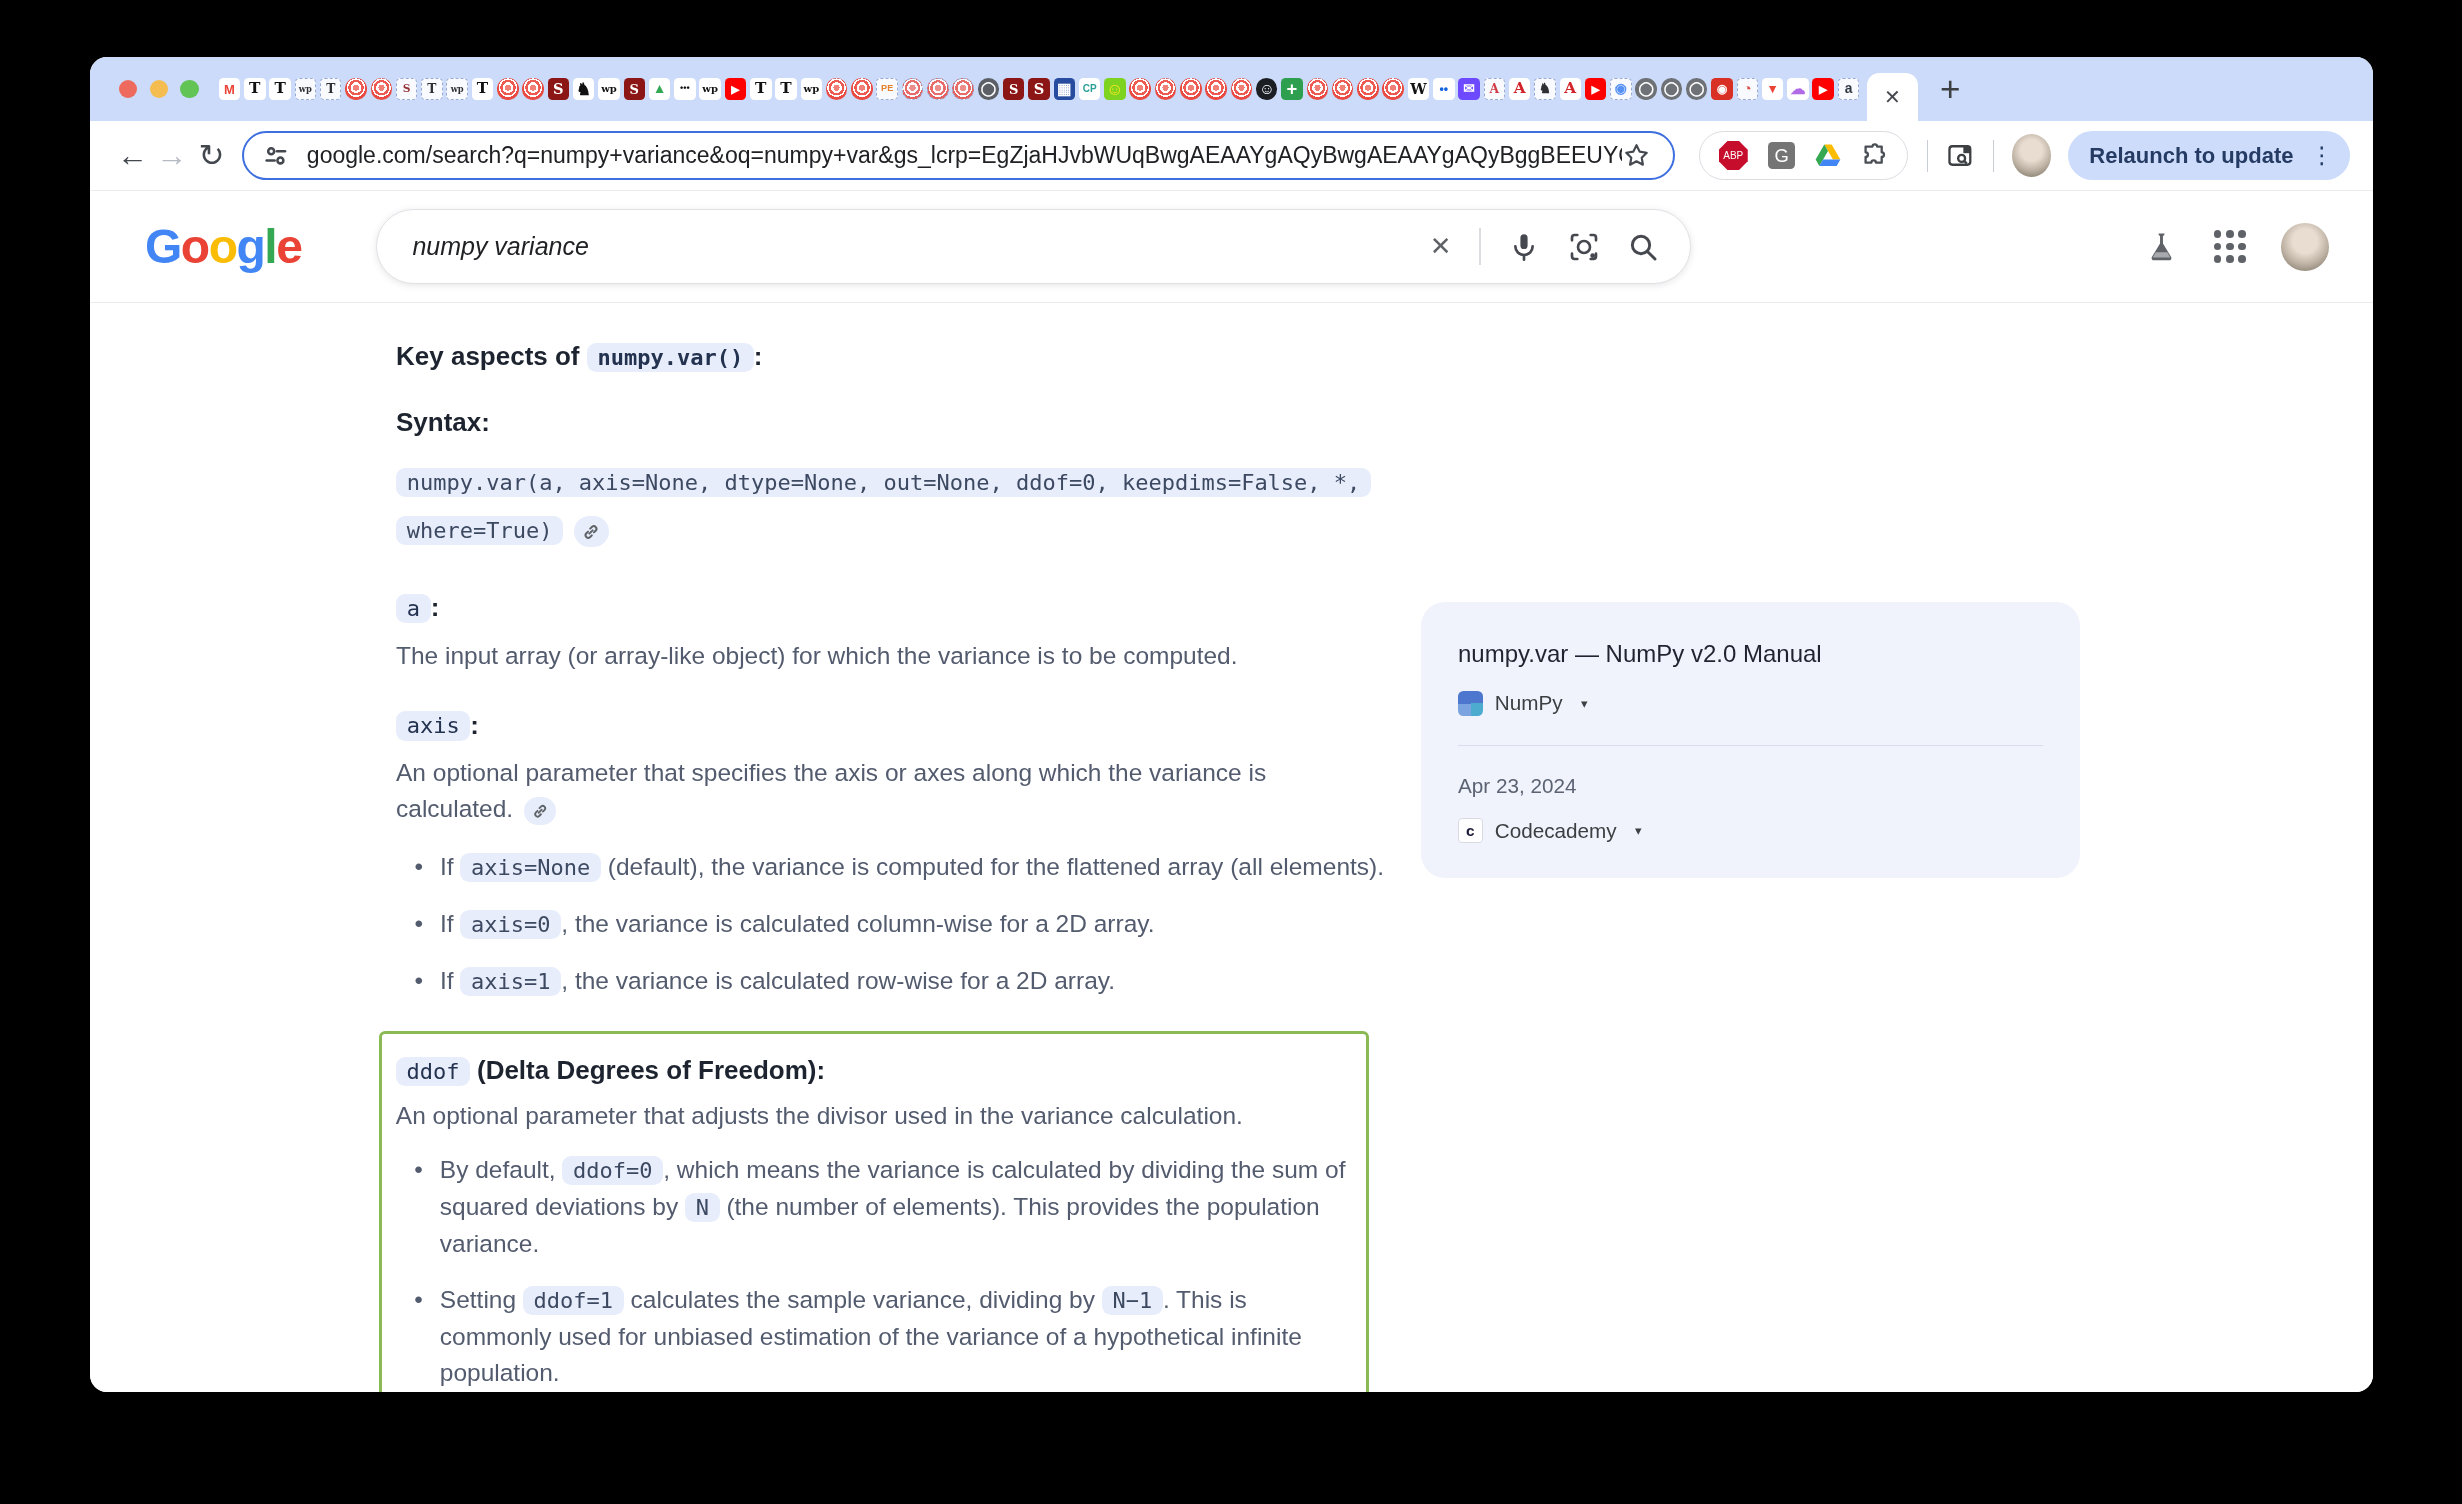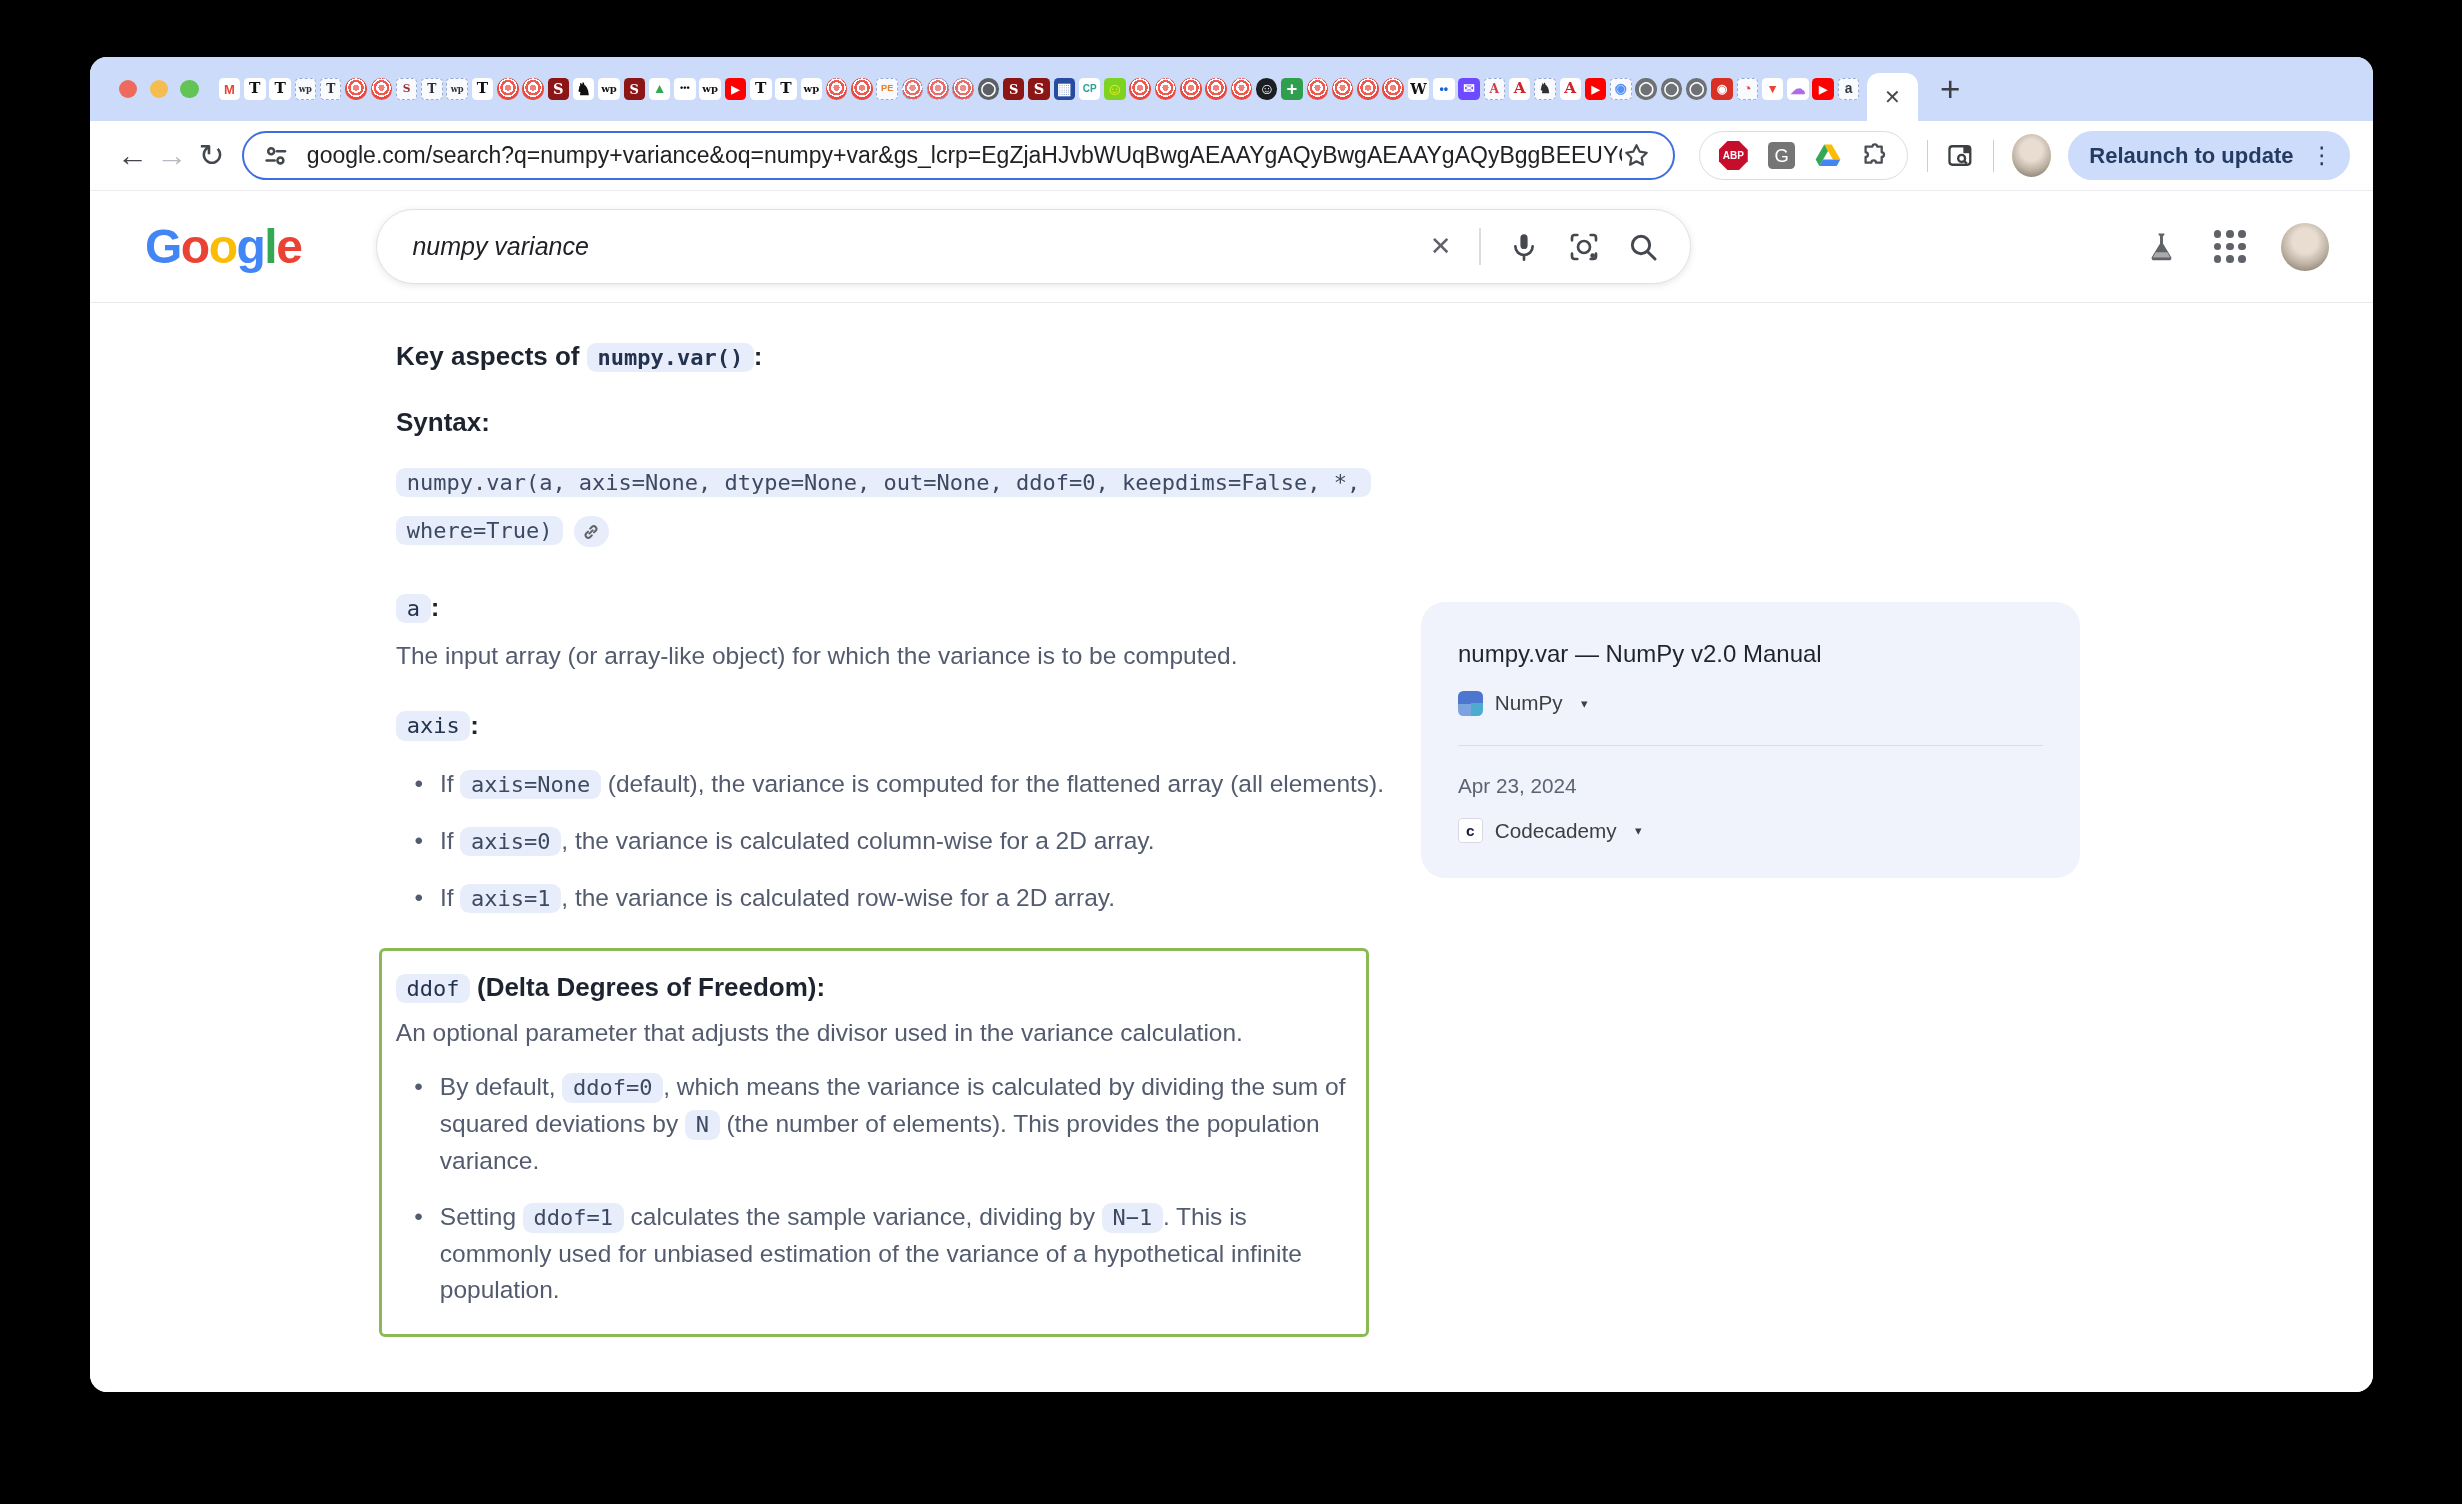--- a/index.html
+++ b/index.html
@@ -27,21 +27,21 @@
   .toolbar { height:70px; background:#fff; display:flex; align-items:center; padding:0 23px;
              border-bottom:0.8px solid #ececf0; }
   .navbtn { font-size:31px; color:#43474e; width:44px; text-align:center; }
   .navbtn.disabled { color:#b6bac2; }
   .omnibox { height:49px; width:1433px; margin-left:10.7px; border:2.3px solid #3e6fe0; border-radius:26px;
              display:flex; align-items:center; padding:0 21.5px 0 18.4px; background:#fff; }
   .omni-url { font-size:23px; color:#202124; white-space:nowrap; overflow:hidden; flex:1; margin-left:17px; }
   .icon-svg { display:block; }
   .ext-capsule { display:flex; align-items:center; gap:20px; border:1.5px solid #dadce0; border-radius:26px;
                  height:49px; padding:0 18.4px; margin-left:24.5px; }
-  .abp { width:29px; height:29px; background:#c70d2c; color:#fff; font-size:10px; font-weight:bold;
+  .abp { width:29px; height:29px; background:#c70d2c; color:#fff; font-size:10px; font-weight:normal;
          display:flex; align-items:center; justify-content:center;
          clip-path:polygon(30% 0,70% 0,100% 30%,100% 70%,70% 100%,30% 100%,0 70%,0 30%); }
   .gext { width:27.6px; height:27.6px; background:#757575; border-radius:4.6px; color:#fff; font-size:18.4px;
           display:flex; align-items:center; justify-content:center; }
   .tb-divider { width:1.5px; height:32px; background:#c9cdd6; margin:0 18.4px; }
   .avatar { width:43px; height:43px; border-radius:50%;
             background:radial-gradient(circle at 50% 38%, #e8ddd0 0 32%, #bdb2a4 60%, #6f6658 100%); }
   .relaunch { height:49px; margin-left:17px; background:#ccdcfa; border-radius:26px; display:flex;
               align-items:center; padding:0 10.7px 0 21.5px; gap:10.7px; }
   .relaunch span.lbl { font-size:22px; font-weight:600; color:#253b63; white-space:nowrap; }
@@ -288,20 +288,29 @@
           </span>
       </div>
 
       <div class="sec" style="margin-top:34px;">
         <span class="chip dark">a</span><span class="h-bold">:</span>
         <div style="margin-top:10.7px;">The input array (or array-like object) for which the variance is to be computed.</div>
       </div>
 
       <div class="sec" style="margin-top:32px;">
         <span class="chip dark">axis</span><span class="h-bold">:</span>
+        <div style="margin-top:10.7px;">
+          <span>An optional parameter that specifies the axis or axes along which the variance is calculated.</span><span class="linkpill" style="width:32px;height:27.6px;">
+              <svg width="18.4" height="18.4" viewBox="0 0 24 24" fill="none" stroke="#5f6368" stroke-width="2.4" stroke-linecap="round">
+                <path d="M10 14l4-4"></path>
+                <path d="M8.5 11.5l-2.3 2.3a3.2 3.2 0 0 0 4.5 4.5l2.3-2.3"></path>
+                <path d="M15.5 12.5l2.3-2.3a3.2 3.2 0 0 0-4.5-4.5l-2.3 2.3"></path>
+              </svg>
+            </span>
+        </div>
       </div>
 
       <ul class="blist">
         <li>
           <span>If </span><span class="chip">axis=None</span><span> (default), the variance is computed for the flattened array (all elements).</span>
         </li>
         <li>
           <span>If </span><span class="chip">axis=0</span><span>, the variance is calculated column-wise for a 2D array.</span>
         </li>
         <li>

